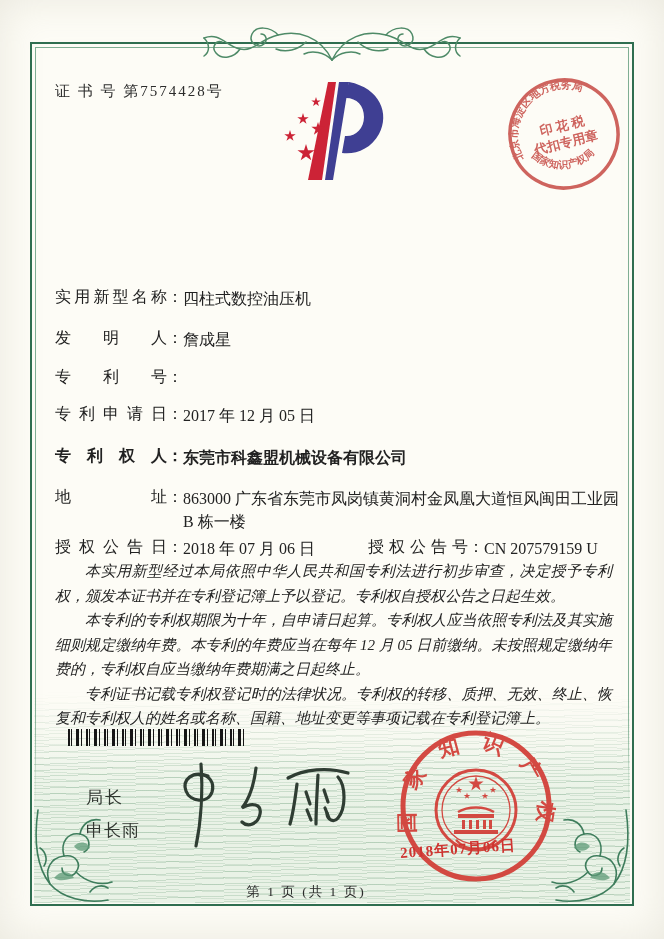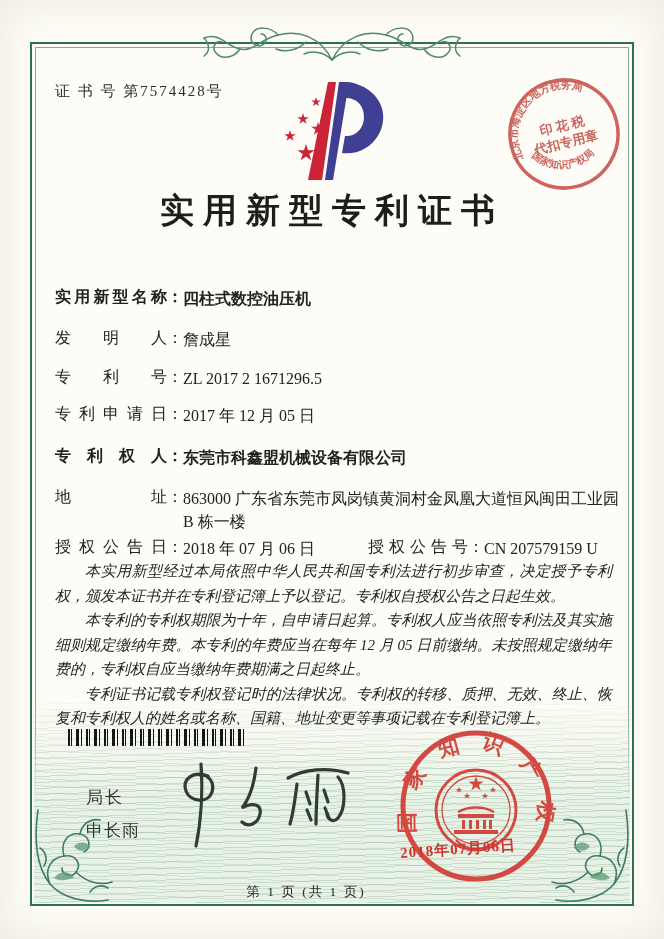--- a/index.html
+++ b/index.html
@@ -132,36 +132,34 @@
         <textPath href="#taxTop" startOffset="4">北京市海淀区地方税务局</textPath>
       </text>
       <text font-size="10" fill="#c64a44" font-weight="bold">
         <textPath href="#taxBot" startOffset="2">国家知识产权局</textPath>
       </text>
       <text x="60" y="56" text-anchor="middle" font-size="13" fill="#c64a44" font-weight="bold">印 花 税</text>
       <text x="60" y="73" text-anchor="middle" font-size="13" fill="#c64a44" font-weight="bold">代扣专用章</text>
     </g>
   </svg>
 
-  <div class="title">实用新型专利证书</div>
-
-  <div class="row" style="left:55px;top:287px;font-weight:bold;">
+
+  <div class="row" style="left:55px;top:287px;">
     <span class="lbl">实用新型名称</span>
     <span class="colon">：</span>
     <span class="val">四柱式数控油压机</span>
   </div>
   <div class="row" style="left:55px;top:328px;">
     <span class="lbl">发明人</span>
     <span class="colon">：</span>
     <span class="val">詹成星</span>
   </div>
   <div class="row" style="left:55px;top:367px;">
     <span class="lbl">专利号</span>
     <span class="colon">：</span>
-    <span class="val">ZL 2017 2 1671296.5</span>
   </div>
   <div class="row" style="left:55px;top:404px;">
     <span class="lbl">专利申请日</span>
     <span class="colon">：</span>
     <span class="val">2017 年 12 月 05 日</span>
   </div>
   <div class="row" style="left:55px;top:446px;font-weight:bold;">
     <span class="lbl">专利权人</span>
     <span class="colon">：</span>
     <span class="val">东莞市科鑫盟机械设备有限公司</span>

